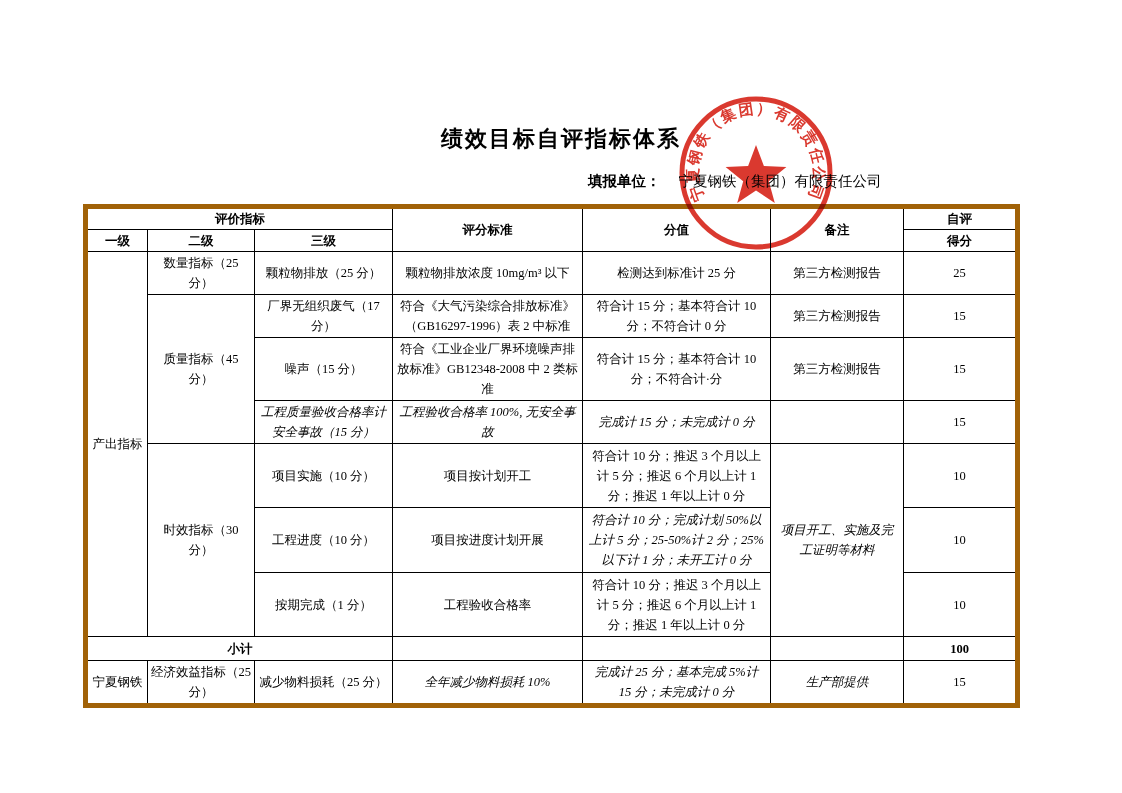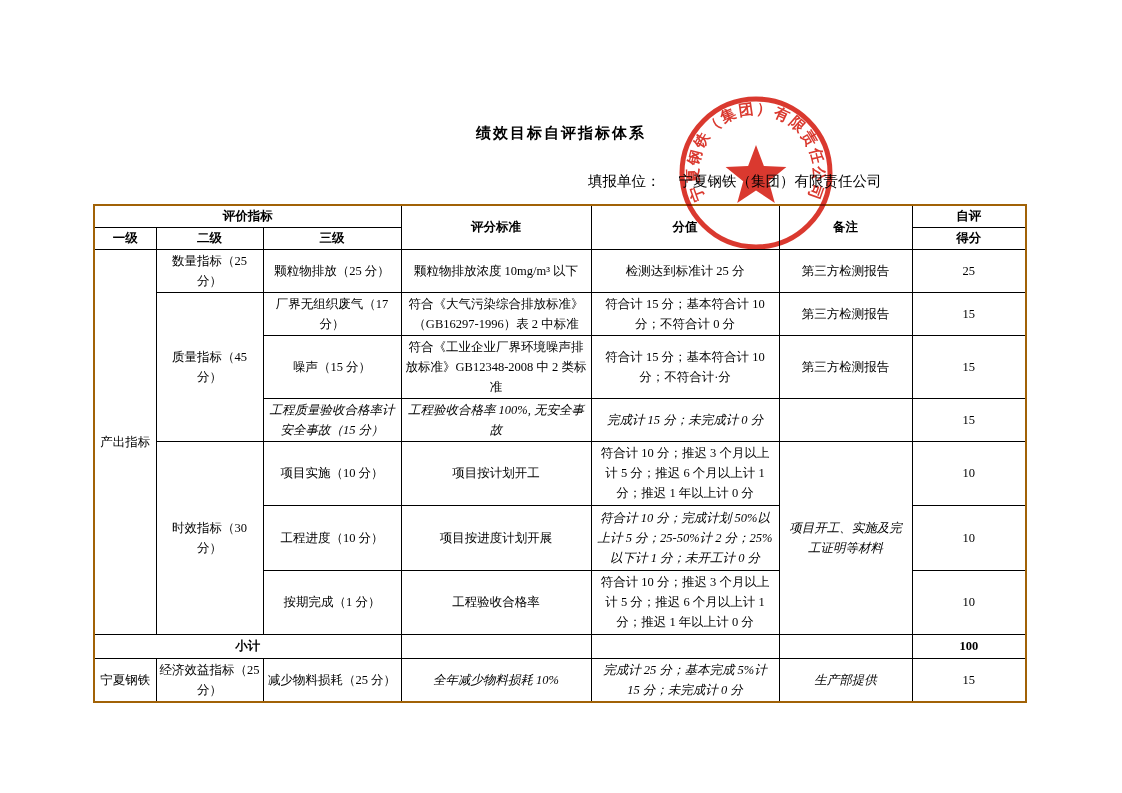--- a/index.html
+++ b/index.html
@@ -3,32 +3,32 @@
 <meta charset="utf-8">
 <style>
   html,body{margin:0;padding:0;}
   body{
     width:1122px;height:793px;position:relative;background:#ffffff;overflow:hidden;
     font-family:"Liberation Serif","DejaVu Serif",serif;color:#000;
   }
   .page-title{
     position:absolute;left:0;top:124px;width:1122px;text-align:center;
     font-family:Liberation Serif, serif;
-    font-weight:bold;font-size:15px;letter-spacing:2px;
+    font-weight:bold;font-size:22px;letter-spacing:2px;
   }
   .meta-row{position:absolute;left:93px;top:172px;width:932px;height:24px;font-size:14.5px;}
   .meta-left{position:absolute;left:0;top:0;font-family:"Liberation Sans","DejaVu Sans",sans-serif;font-weight:bold;}
   .meta-right{position:absolute;left:495px;top:0;}
-  .meta-right .lbl{font-family:"Liberation Sans","DejaVu Sans",sans-serif;font-weight:normal;margin-right:18px;}
+  .meta-right .lbl{font-family:"Liberation Sans","DejaVu Sans",sans-serif;font-weight:bold;margin-right:18px;}
   .meta-right .val{font-family:"Liberation Serif","DejaVu Serif",serif;font-weight:normal;}
 
   table.main{
-    position:absolute;left:93px;top:204px;width:932px;
+    position:absolute;left:83px;top:204px;width:932px;
     border-collapse:collapse;table-layout:fixed;
-    border:2px solid #a16207;
+    border:5px solid #a16207;
   }
   td{
     border:1px solid #000;
     font-size:12.5px;line-height:1.6;
     padding:1px 4px;vertical-align:middle;
     overflow:hidden;
   }
   td.hdr{
     font-family:"Liberation Sans","DejaVu Sans",sans-serif;
     font-weight:bold;text-align:center;font-size:12.5px;padding:0 2px;

